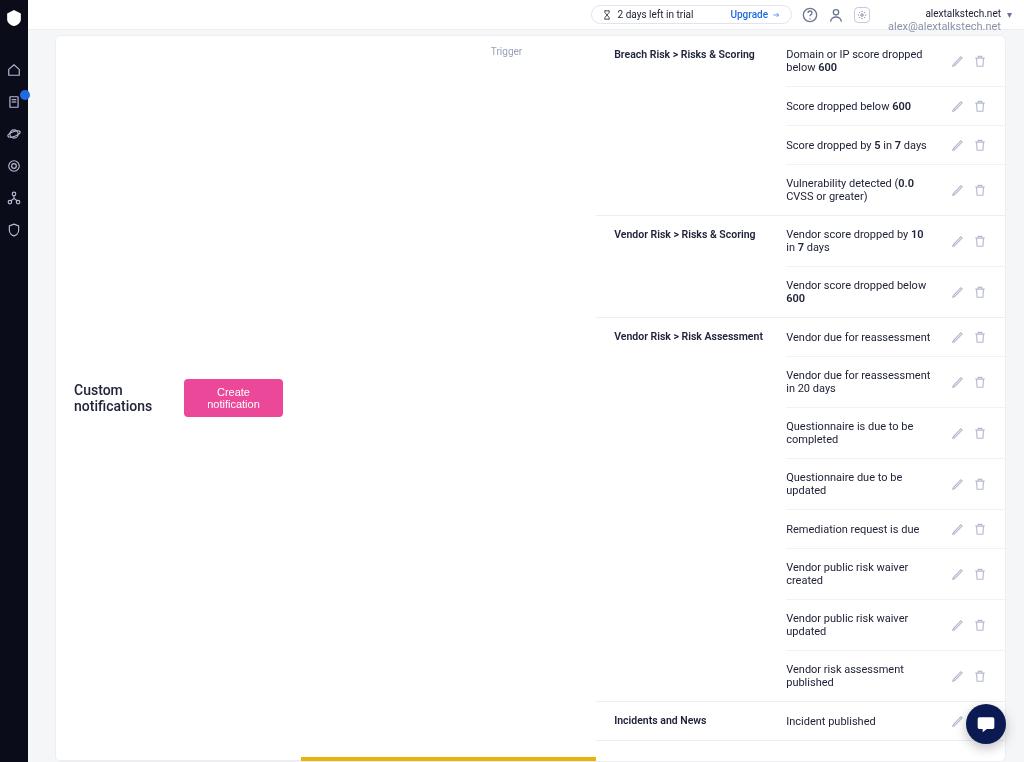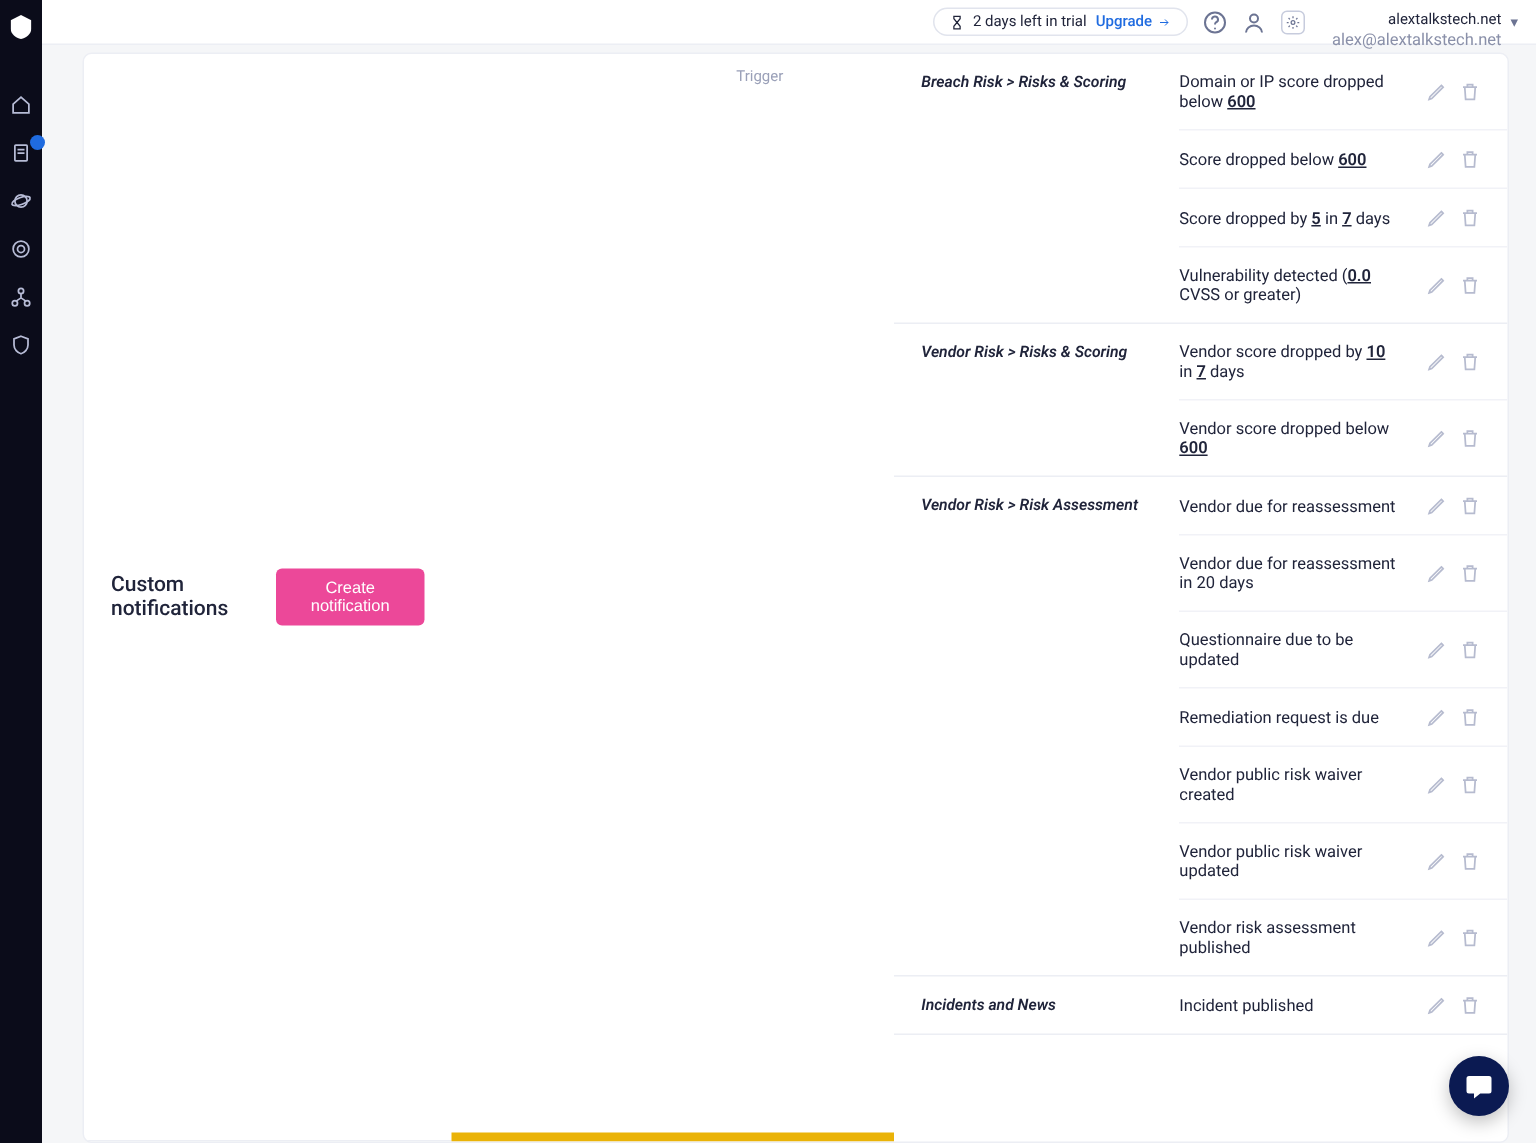--- a/index.html
+++ b/index.html
@@ -78,20 +78,21 @@
     padding: 3px 10px;
     font-size: 10px;
     color: #20243a;
   }
   .trial-pill .upgrade {
     color: #1f6be0;
     font-weight: 500;
     display: flex;
     align-items: center;
     gap: 3px;
+    margin-left: 31px;
   }
   .header-icon {
     width: 16px;
     height: 16px;
     color: #6c7493;
     cursor: pointer;
     display: flex;
     align-items: center;
     justify-content: center;
   }
@@ -156,21 +157,21 @@
     font-weight: 500;
     cursor: pointer;
   }
 
   
   .table-head {
     display: flex;
     padding: 10px 18px 10px 18px;
     color: #9aa0b8;
     font-size: 10px;
-    border-bottom: 6px solid #eab308;
+    border-bottom: 4px solid #eab308;
   }
   .col-category {
     width: 172px;
     flex-shrink: 0;
   }
   .col-trigger {
     flex: 1;
   }
   .col-actions {
     width: 56px;
@@ -185,38 +186,37 @@
     padding-left: 18px;
     border-bottom: 1px solid #eceef4;
   }
   .section .category-label {
     width: 172px;
     flex-shrink: 0;
     font-size: 10.5px;
     font-weight: 600;
     color: #20243a;
     padding-top: 12px;
-    font-style: italic;
   }
   .section .rows {
     flex: 1;
   }
   .row {
     display: flex;
     align-items: center;
     padding: 12px 18px 12px 0;
     border-bottom: 1px solid #f1f2f7;
     font-size: 11px;
   }
   .row:last-child { border-bottom: none; }
   .row .trigger-text {
     flex: 1;
     color: #20243a;
   }
-  .row .trigger-text b { font-weight: 600; text-decoration: underline; }
+  .row .trigger-text b { font-weight: 600; }
   .row .actions {
     width: 56px;
     display: flex;
     justify-content: flex-end;
     gap: 8px;
   }
   .action-icon {
     width: 14px;
     height: 14px;
     color: #b6bbcf;
@@ -470,20 +470,35 @@
                 </svg>
               </span>
               <span class="action-icon">
                 <svg width="14" height="14" viewBox="0 0 24 24">
                   <path d="M4 7 H20 M9 7 V4 H15 V7 M6 7 L7 21 H17 L18 7" fill="none" stroke="currentColor" stroke-width="2"></path>
                 </svg>
               </span>
             </div>
           </div>
           <div class="row">
+            <div class="trigger-text">Questionnaire is due to be completed</div>
+            <div class="actions">
+              <span class="action-icon">
+                <svg width="14" height="14" viewBox="0 0 24 24">
+                  <path d="M3 21 L6 20 L19 7 L17 5 L4 18 Z M17 5 L19 7" fill="none" stroke="currentColor" stroke-width="2"></path>
+                </svg>
+              </span>
+              <span class="action-icon">
+                <svg width="14" height="14" viewBox="0 0 24 24">
+                  <path d="M4 7 H20 M9 7 V4 H15 V7 M6 7 L7 21 H17 L18 7" fill="none" stroke="currentColor" stroke-width="2"></path>
+                </svg>
+              </span>
+            </div>
+          </div>
+          <div class="row">
             <div class="trigger-text">Questionnaire due to be updated</div>
             <div class="actions">
               <span class="action-icon">
                 <svg width="14" height="14" viewBox="0 0 24 24">
                   <path d="M3 21 L6 20 L19 7 L17 5 L4 18 Z M17 5 L19 7" fill="none" stroke="currentColor" stroke-width="2"></path>
                 </svg>
               </span>
               <span class="action-icon">
                 <svg width="14" height="14" viewBox="0 0 24 24">
                   <path d="M4 7 H20 M9 7 V4 H15 V7 M6 7 L7 21 H17 L18 7" fill="none" stroke="currentColor" stroke-width="2"></path>

